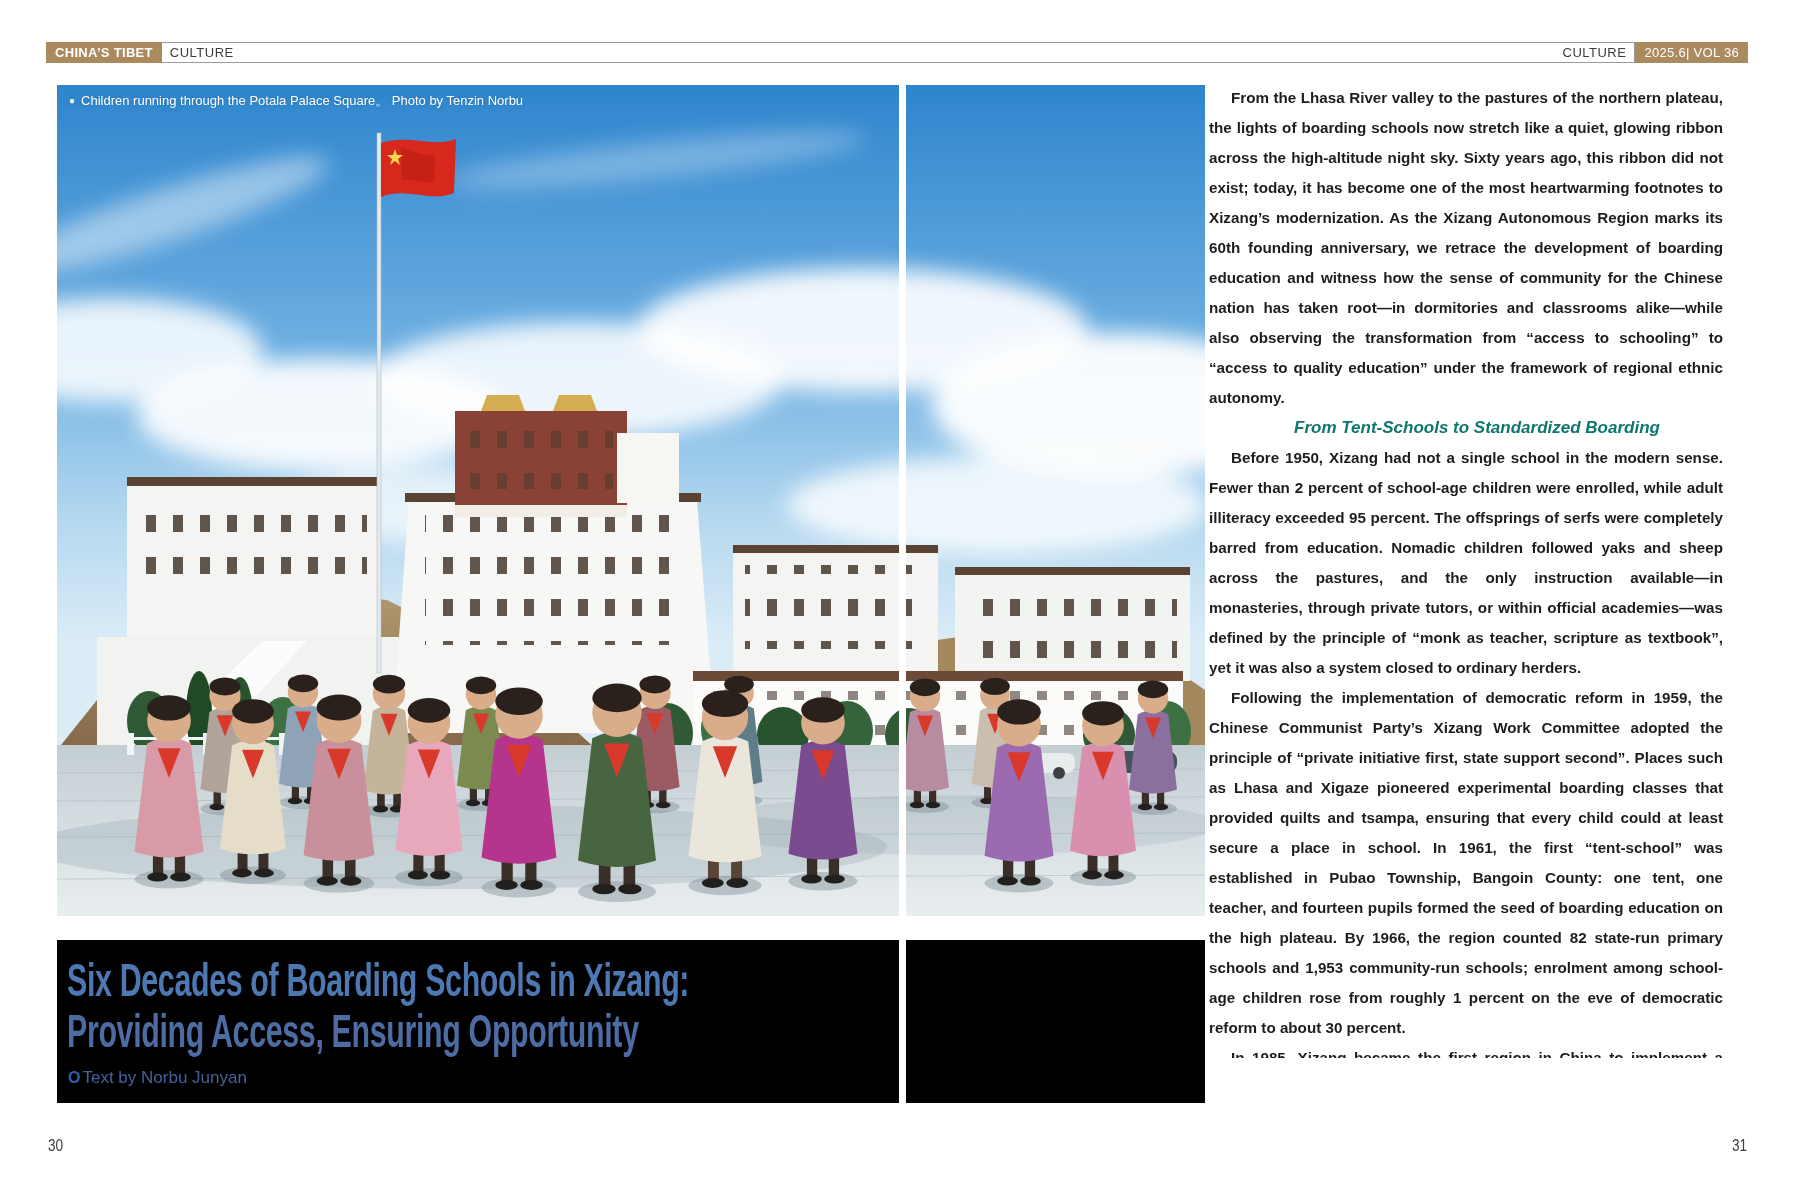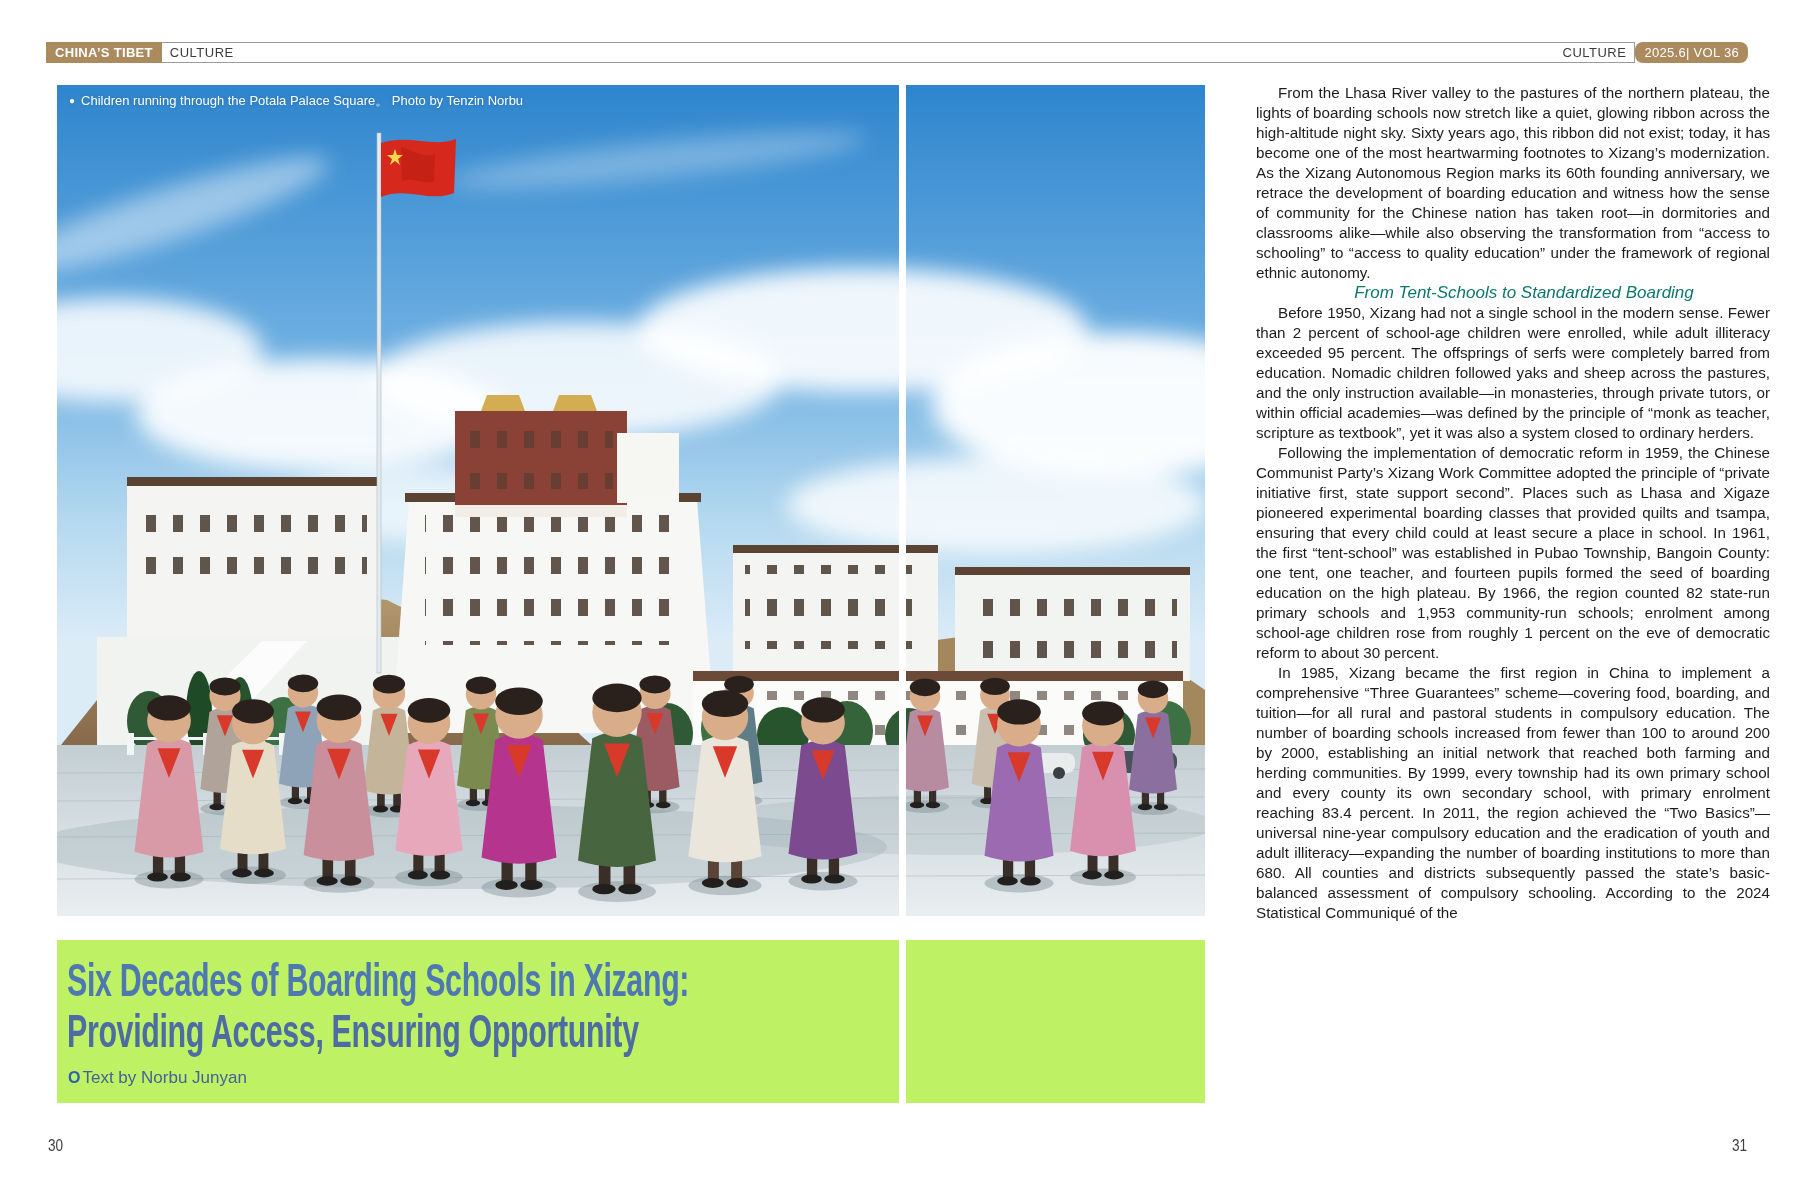--- a/index.html
+++ b/index.html
@@ -7,46 +7,46 @@
           font-family:"Liberation Sans",sans-serif;overflow:hidden;}
 
   
   .runhead{position:absolute;left:46px;top:42px;width:1702px;height:21px;display:flex;align-items:stretch;}
   .brandbox{background:#ab8a5e;color:#ffffff;font-size:13px;font-weight:700;
             display:flex;align-items:center;padding:0 9px;letter-spacing:.3px;white-space:nowrap;}
   .headstrip{flex:1;border:1px solid #9b9b9b;border-left:none;display:flex;align-items:center;
              justify-content:space-between;padding:4px 8px;}
   .headlabel{font-size:13px;color:#3c3c3c;letter-spacing:.5px;}
   .issuebox{background:#ab8a5e;color:#ffffff;font-size:13px;display:flex;align-items:center;
-            padding:0 9px;white-space:nowrap;letter-spacing:.3px;border-radius:8px;}
+            padding:0 9px;white-space:nowrap;letter-spacing:.3px;}
 
   
   .photo{position:absolute;left:57px;top:85px;width:1148px;height:831px;overflow:hidden;}
   .photo svg{display:block;}
   .caption{position:absolute;left:12px;top:7px;color:#ffffff;font-size:13px;
            display:flex;align-items:center;gap:6px;text-shadow:0 0 3px rgba(40,90,140,.5);}
   .caption .dot{font-size:10px;line-height:1;}
 
   
   .foldline{position:absolute;left:899px;top:85px;width:7px;height:1020px;background:#ffffff;z-index:5;}
 
   
-  .titleblock{position:absolute;left:57px;top:940px;width:1148px;height:163px;background:#bef264;
+  .titleblock{position:absolute;left:57px;top:940px;width:1148px;height:163px;background:#000000;
               padding:0;box-sizing:border-box;}
   .title-line{white-space:nowrap;font-weight:700;font-size:46px;line-height:49px;
               letter-spacing:-0.5px;transform:scaleX(0.66);transform-origin:0 50%;
               font-family:"Liberation Sans",sans-serif;}
   .title-line.l1{color:#4d78b2;margin:16px 0 0 10px;}
   .title-line.l2{color:#4c6ca3;margin:2px 0 0 10px;}
   .byline{margin:12px 0 0 11px;font-size:17px;color:#45619b;display:flex;align-items:center;gap:2px;}
   .byline .marker{font-weight:700;color:#2e62ae;font-size:16px;}
 
   
-  .article{position:absolute;left:1256px;top:83px;width:514px;height:975px;overflow:hidden;
-           font-size:15.2px;line-height:20px;color:#1d1d1d;text-align:justify;}
+  .article{position:absolute;left:1209px;top:83px;width:514px;height:975px;overflow:hidden;
+           font-size:15.2px;line-height:30px;color:#1d1d1d;text-align:justify;font-weight:bold;}
   .article p{margin:0;text-indent:22px;}
   .section-heading{margin:13px 0 14px;text-align:center;font-style:italic;
                    color:#0f766e;font-size:17px;text-indent:0;}
 
   
   .pagenum{position:absolute;font-size:17px;color:#3f3f3f;transform:scaleX(.8);transform-origin:0 50%;}
   .pagenum.left{left:48px;top:1136px;}
   .pagenum.right{left:1732px;top:1136px;}
 </style>
 </head>

